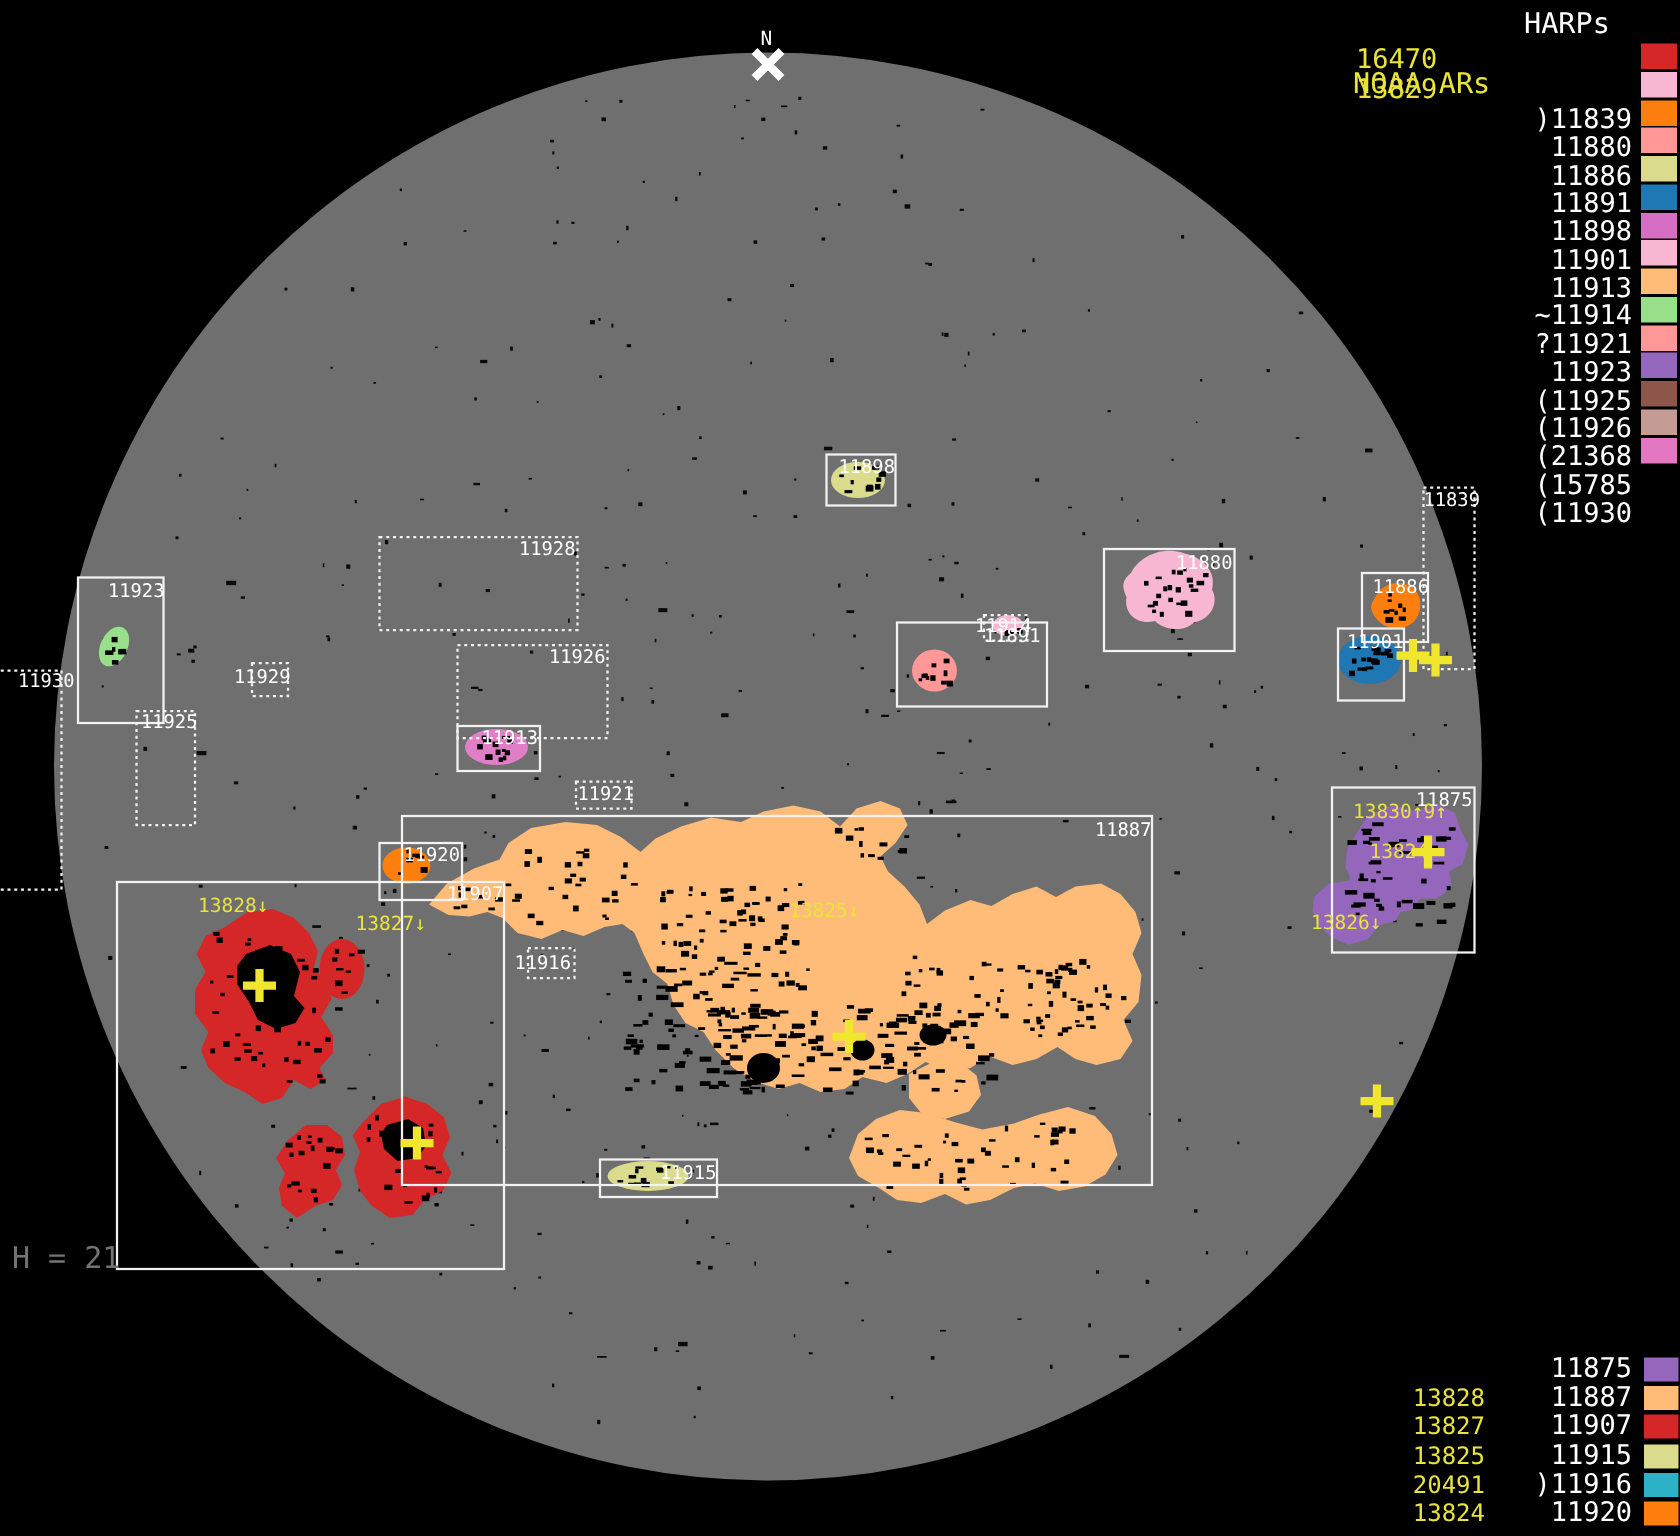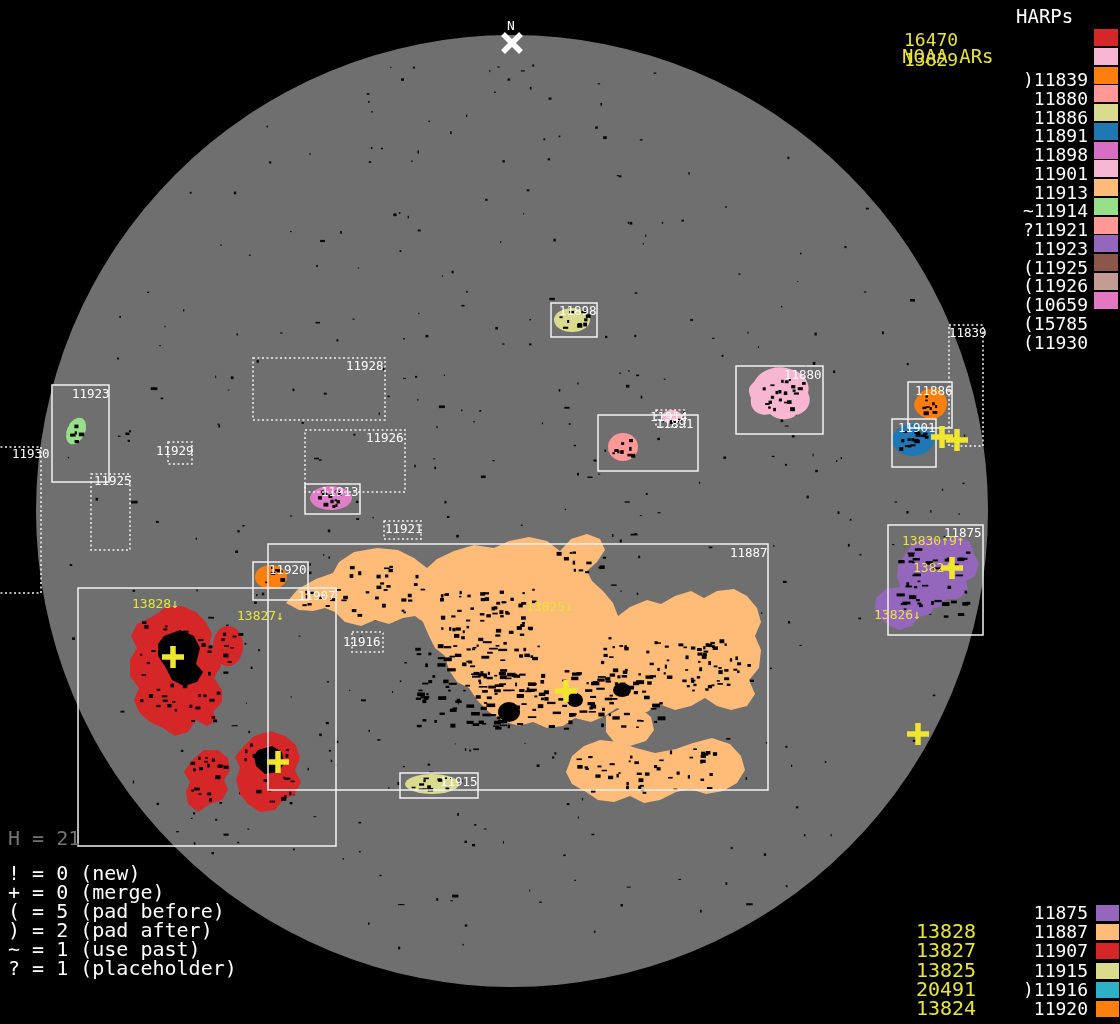--- a/index.html
+++ b/index.html
@@ -7,46 +7,45 @@
          font-family:"DejaVu Sans Mono","Liberation Mono",monospace;}
   #scene{position:absolute;left:0;top:0;z-index:1;}
   .txt{position:absolute;z-index:2;white-space:pre;}
   .hdr{left:8px;top:6px;font-size:20px;line-height:21px;color:#fff;}
   .tr-noaa-title{left:902px;top:9px;font-size:19px;margin-top:36px;}
   .tr-noaa-list{left:904px;top:30px;font-size:18px;line-height:20px;}
   .tr-harps-title{left:1016px;top:5px;font-size:19px;color:#fff;}
   .tr-harps-list{left:1000px;top:27px;width:88px;text-align:right;font-size:18px;line-height:18.75px;color:#fff;margin-top:44px;}
   .tr-swatches{left:1094px;top:29px;}
   .tr-swatches div{width:24px;height:17px;margin-bottom:1.75px;}
-  .br-noaa-list{left:902px;top:903px;width:88px;text-align:center;font-size:20px;line-height:19.2px;}
+  .br-noaa-list{left:902px;top:903px;width:88px;text-align:right;font-size:16px;line-height:19.2px;}
   .br-harps-list{left:1000px;top:903px;width:88px;text-align:right;font-size:18px;line-height:19.2px;color:#fff;}
   .br-swatches{left:1096px;top:905px;}
   .br-swatches div{width:23px;height:16px;margin-bottom:3.2px;}
   .stats-h{left:8px;top:826px;font-size:20px;color:#737373;}
   .stats-lines{left:8px;top:864px;font-size:20px;line-height:19px;color:#fff;}
   .footnotes{left:8px;top:988px;font-size:12px;line-height:12.5px;color:#fff;}
   .yellow{color:#e8e43c;}
 </style>
 </head>
 <body>
 <div id="stage">
 
 
 <div class="txt tr-noaa-title yellow">NOAA ARs</div>
 <div class="txt tr-noaa-list yellow" id="tr-noaa"><div>16470</div><div>13829</div></div>
 <div class="txt tr-harps-title">HARPs</div>
-<div class="txt tr-harps-list" id="tr-harps"><div>)11839</div><div>11880</div><div>11886</div><div>11891</div><div>11898</div><div>11901</div><div>11913</div><div>~11914</div><div>?11921</div><div>11923</div><div>(11925</div><div>(11926</div><div>(10659</div><div>(15785</div><div>(11930</div></div>
+<div class="txt tr-harps-list" id="tr-harps"><div>)11839</div><div>11880</div><div>11886</div><div>11891</div><div>11898</div><div>11901</div><div>11913</div><div>~11914</div><div>?11921</div><div>11923</div><div>(11925</div><div>(11926</div><div>(21368</div><div>(15785</div><div>(11930</div></div>
 <div class="txt tr-swatches" id="tr-swatches"><div style="background: rgb(214, 39, 40);"></div><div style="background: rgb(247, 182, 210);"></div><div style="background: rgb(255, 127, 14);"></div><div style="background: rgb(255, 152, 150);"></div><div style="background: rgb(219, 219, 141);"></div><div style="background: rgb(31, 119, 180);"></div><div style="background: rgb(214, 111, 196);"></div><div style="background: rgb(247, 182, 210);"></div><div style="background: rgb(255, 187, 120);"></div><div style="background: rgb(152, 223, 138);"></div><div style="background: rgb(255, 152, 150);"></div><div style="background: rgb(148, 103, 189);"></div><div style="background: rgb(140, 86, 75);"></div><div style="background: rgb(196, 156, 148);"></div><div style="background: rgb(227, 119, 194);"></div></div>
 
 <div class="txt br-noaa-list yellow" id="br-noaa"><div>&nbsp;</div><div>13828</div><div>13827</div><div>13825</div><div>20491</div><div>13824</div></div>
 <div class="txt br-harps-list" id="br-harps"><div>11875</div><div>11887</div><div>11907</div><div>11915</div><div>)11916</div><div>11920</div></div>
 <div class="txt br-swatches" id="br-swatches"><div style="background: rgb(148, 103, 189);"></div><div style="background: rgb(255, 187, 120);"></div><div style="background: rgb(214, 39, 40);"></div><div style="background: rgb(219, 219, 141);"></div><div style="background: rgb(44, 177, 199);"></div><div style="background: rgb(255, 127, 14);"></div></div>
 
 <div class="txt stats-h">H = 21</div>
-<div class="txt stats-lines" id="stats-lines"><div>! = 0 (new)</div><div>+ = 0 (merge)</div><div>( = 5 (pad before)</div><div>) = 2 (pad after)</div><div>~ = 1 (use past)</div><div>? = 1 (placeholder)</div></div>
 
 <svg id="scene" width="1120" height="1024" viewBox="0 0 1120 1024">
       <circle cx="512" cy="511" r="476" fill="#6f6f6f"></circle>
       <g>
         <rect x="593.7" y="697.9" width="2.3" height="1.9" fill="#0a0a0a"></rect>
         <rect x="262.9" y="741.8" width="2.1" height="2.1" fill="#0a0a0a"></rect>
         <rect x="403.1" y="338.1" width="1.8" height="1.4" fill="#0a0a0a"></rect>
         <rect x="616.8" y="175.1" width="2.3" height="1.2" fill="#0a0a0a"></rect>
         <rect x="579.2" y="714.1" width="1.6" height="1.8" fill="#0a0a0a"></rect>
         <rect x="466.0" y="114.7" width="1.2" height="2.3" fill="#0a0a0a"></rect>

